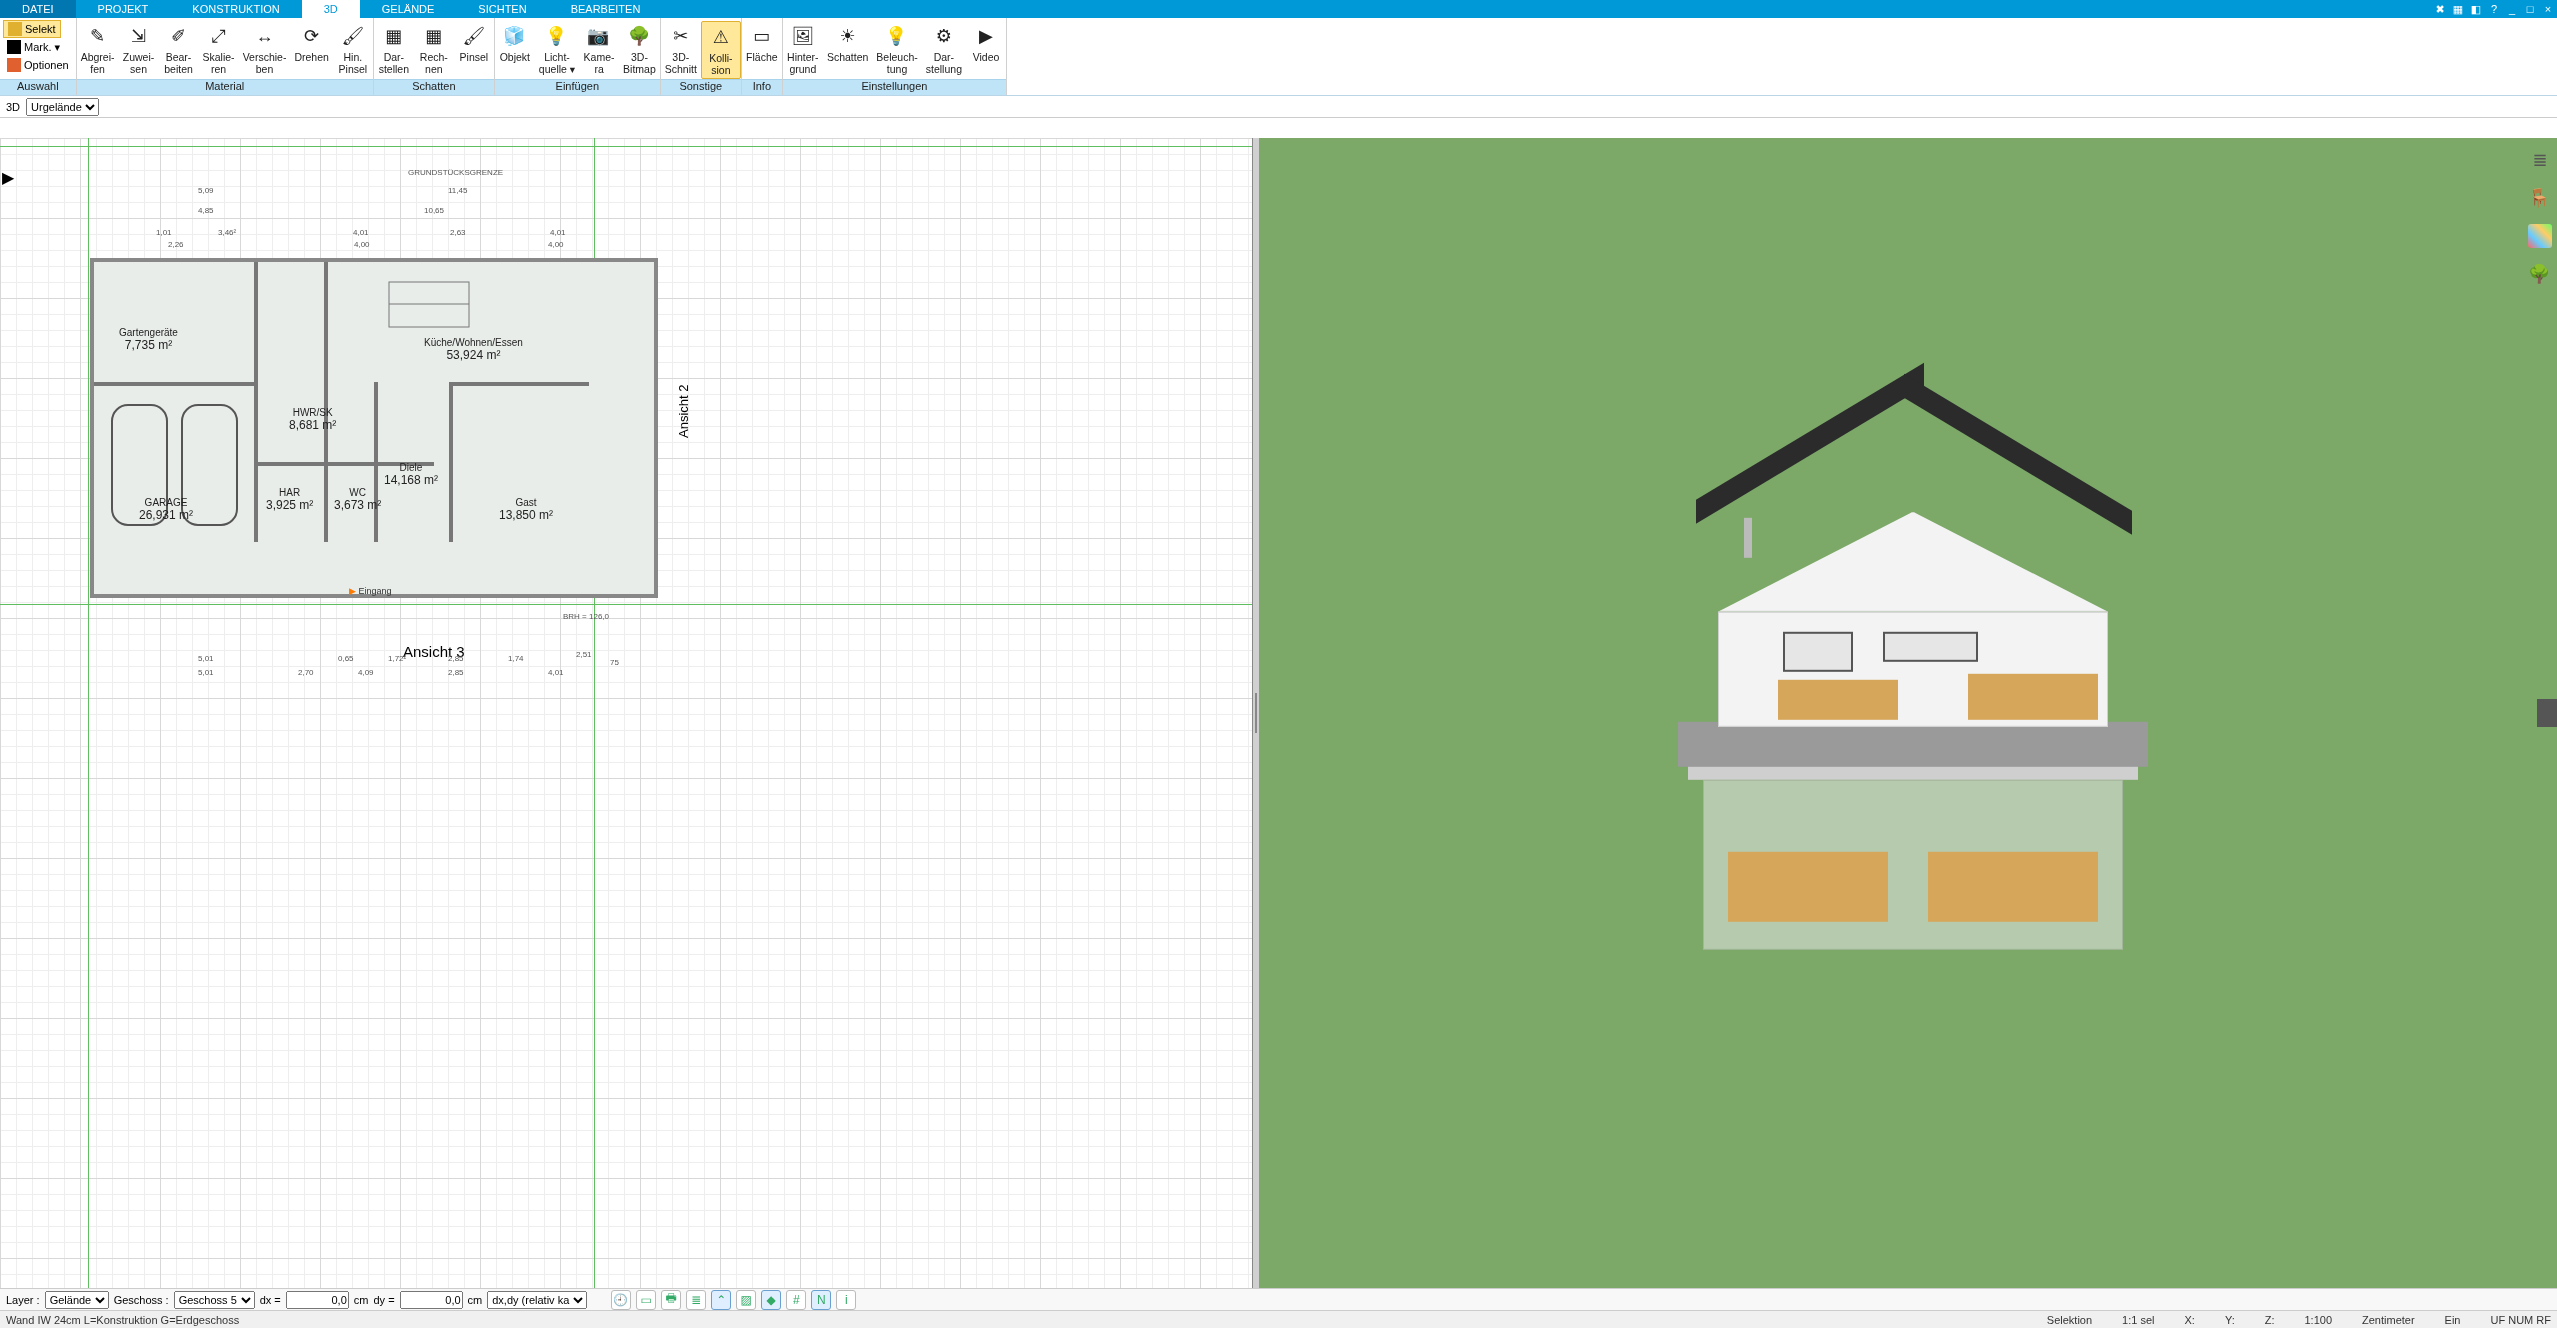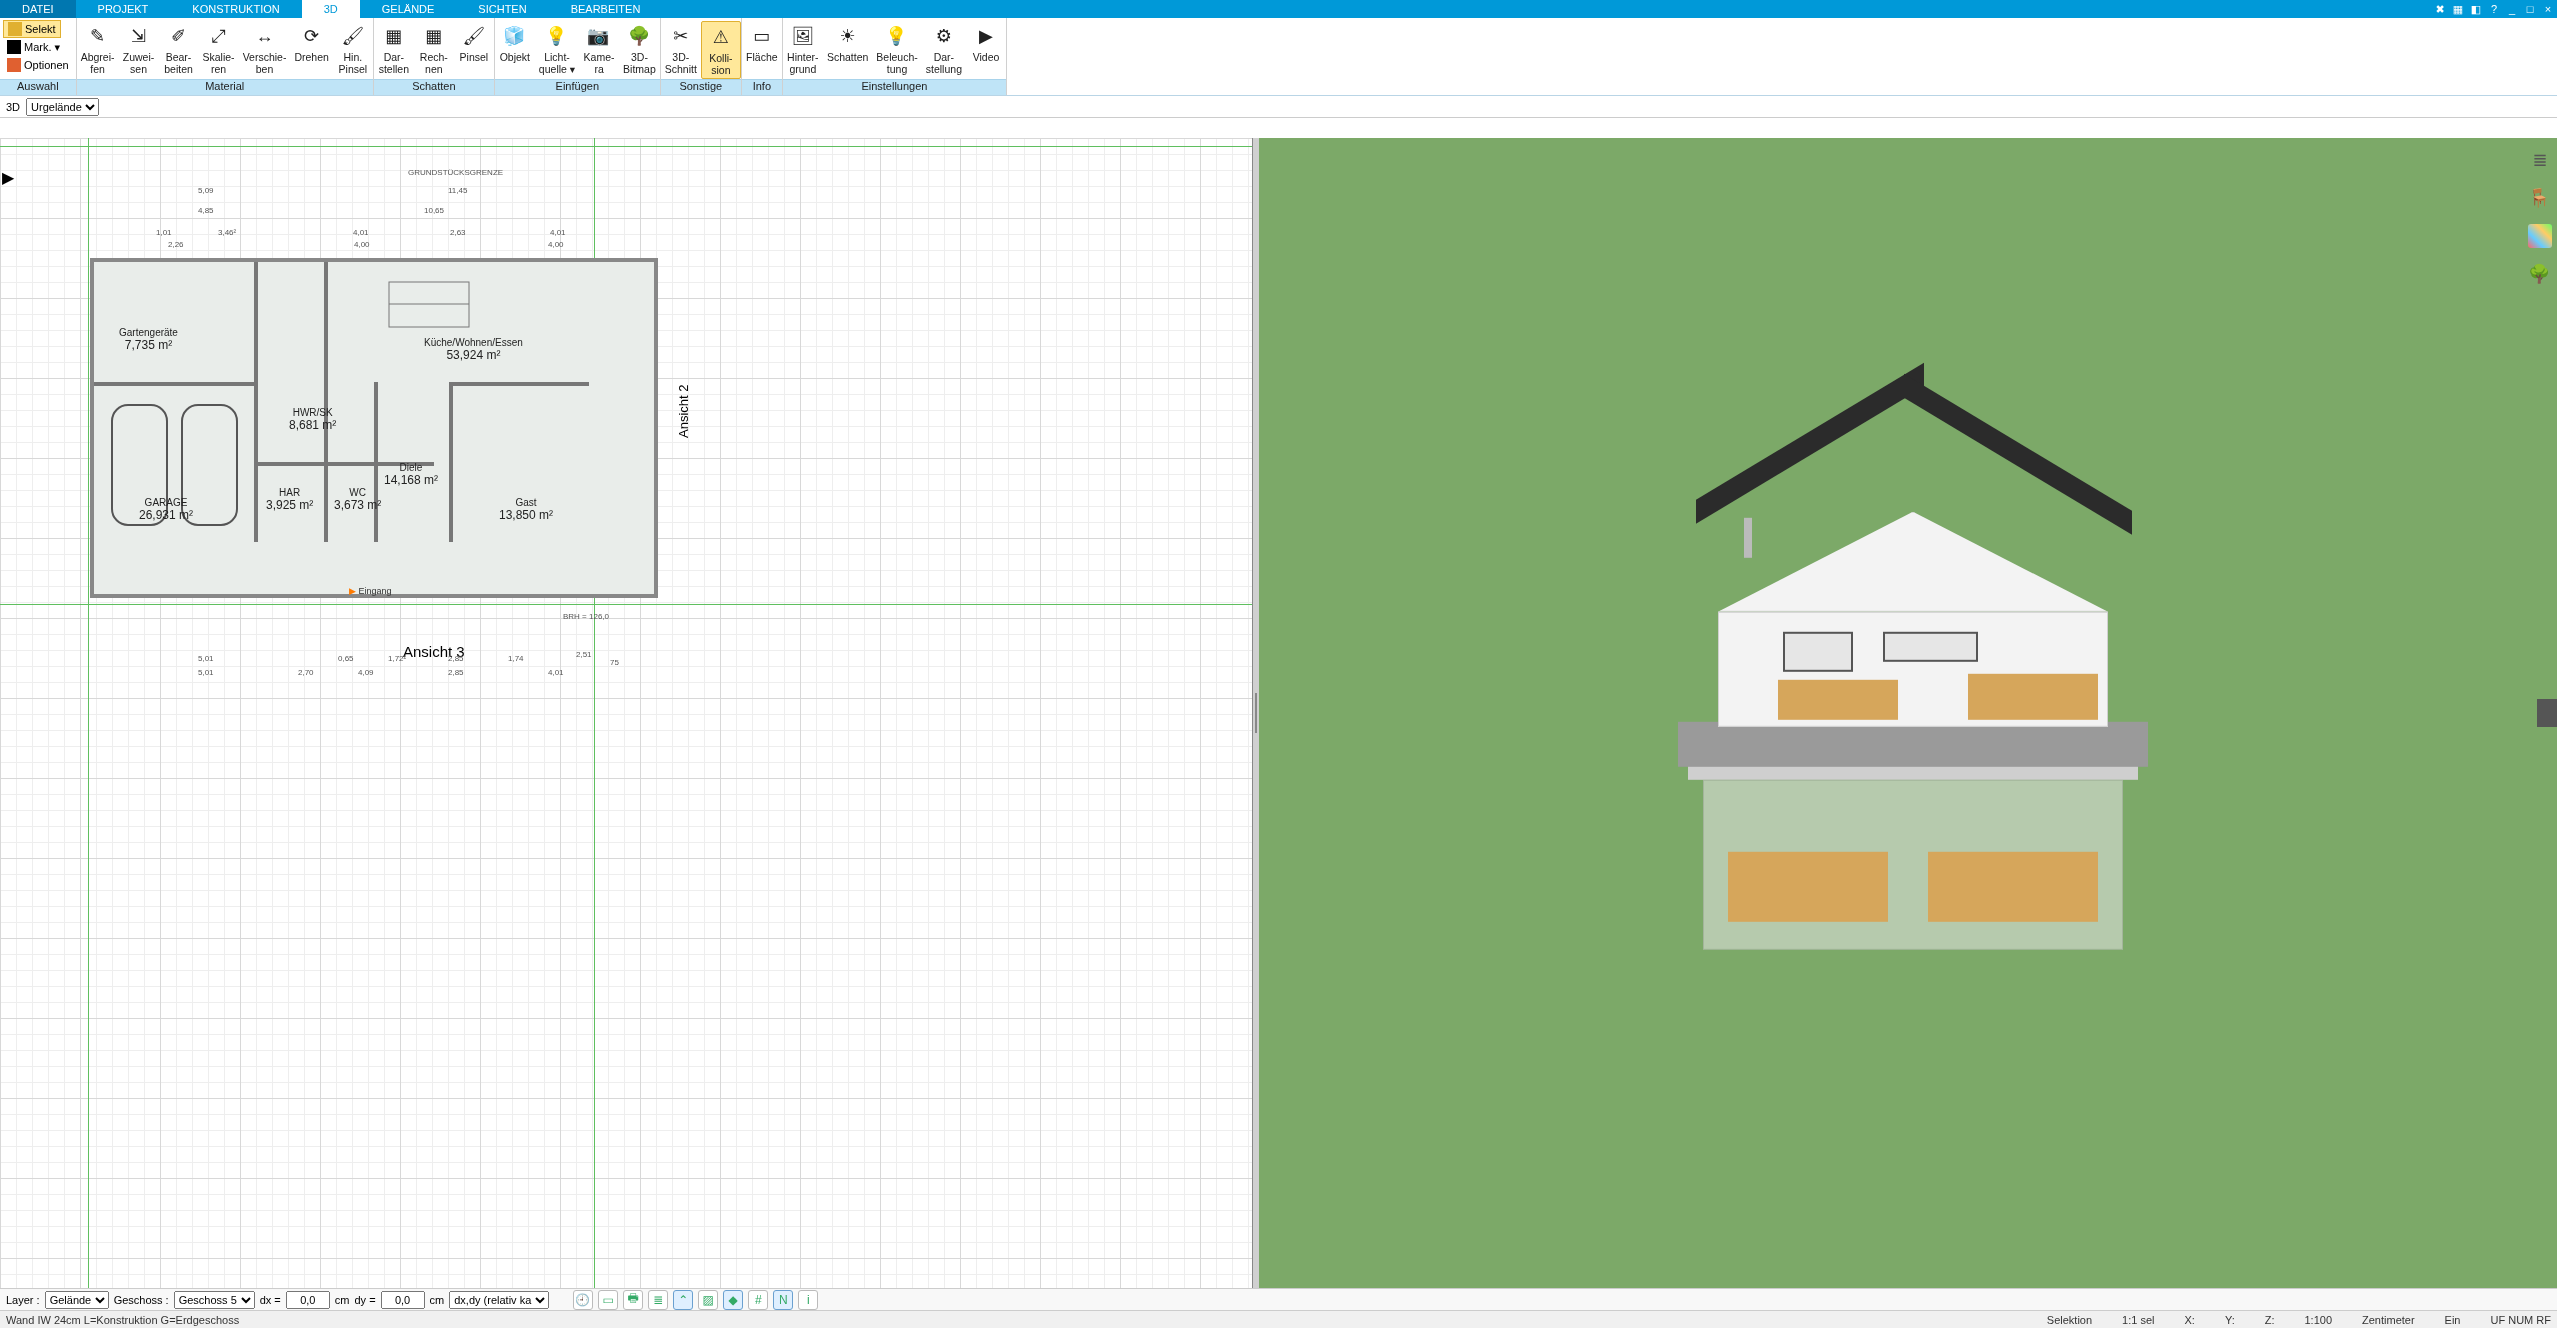--- a/index.html
+++ b/index.html
@@ -70,21 +70,21 @@
 #house .roof { position:absolute; width:0; height:0; }
 #house .win { position:absolute; background:#e6e6e6; border:2px solid #555; }
 
 #right-toolbar { position:absolute; right:3px; top:10px; width:28px; display:flex; flex-direction:column; gap:14px; align-items:center; }
 #right-toolbar .rt { width:24px; height:24px; display:flex; align-items:center; justify-content:center; font-size:18px; color:#555; cursor:pointer; }
 #right-handle { position:absolute; right:0; top:calc(50% - 14px); width:20px; height:28px; background:#555; cursor:pointer; }
 
 
 #bottom-ctrl { position:absolute; left:0; right:0; bottom:18px; height:22px; border-top:1px solid #ccc; display:flex; align-items:center; font-size:11px; padding:0 6px; gap:5px; background:#f8f8f8; }
 #bottom-ctrl select, #bottom-ctrl input { font-size:11px; height:18px; }
-#bottom-ctrl input.num { width:44px; text-align:center; }
+#bottom-ctrl input.num { width:63px; text-align:right; }
 #bottom-ctrl .tb { width:20px; height:20px; border:1px solid #bbb; border-radius:3px; display:flex; align-items:center; justify-content:center; font-size:12px; cursor:pointer; color:#3a6; background:#fff; }
 #bottom-ctrl .tb.on { background:#dfefff; border-color:#6aa0d0; }
 
 
 #status { position:absolute; left:0; right:0; bottom:0; height:18px; border-top:1px solid #ccc; background:#f0f0f0; font-size:11px; display:flex; align-items:center; padding:0 6px; color:#333; gap:30px; }
 #status .grow { flex:1; }
 </style>
 </head>
 <body>
 

